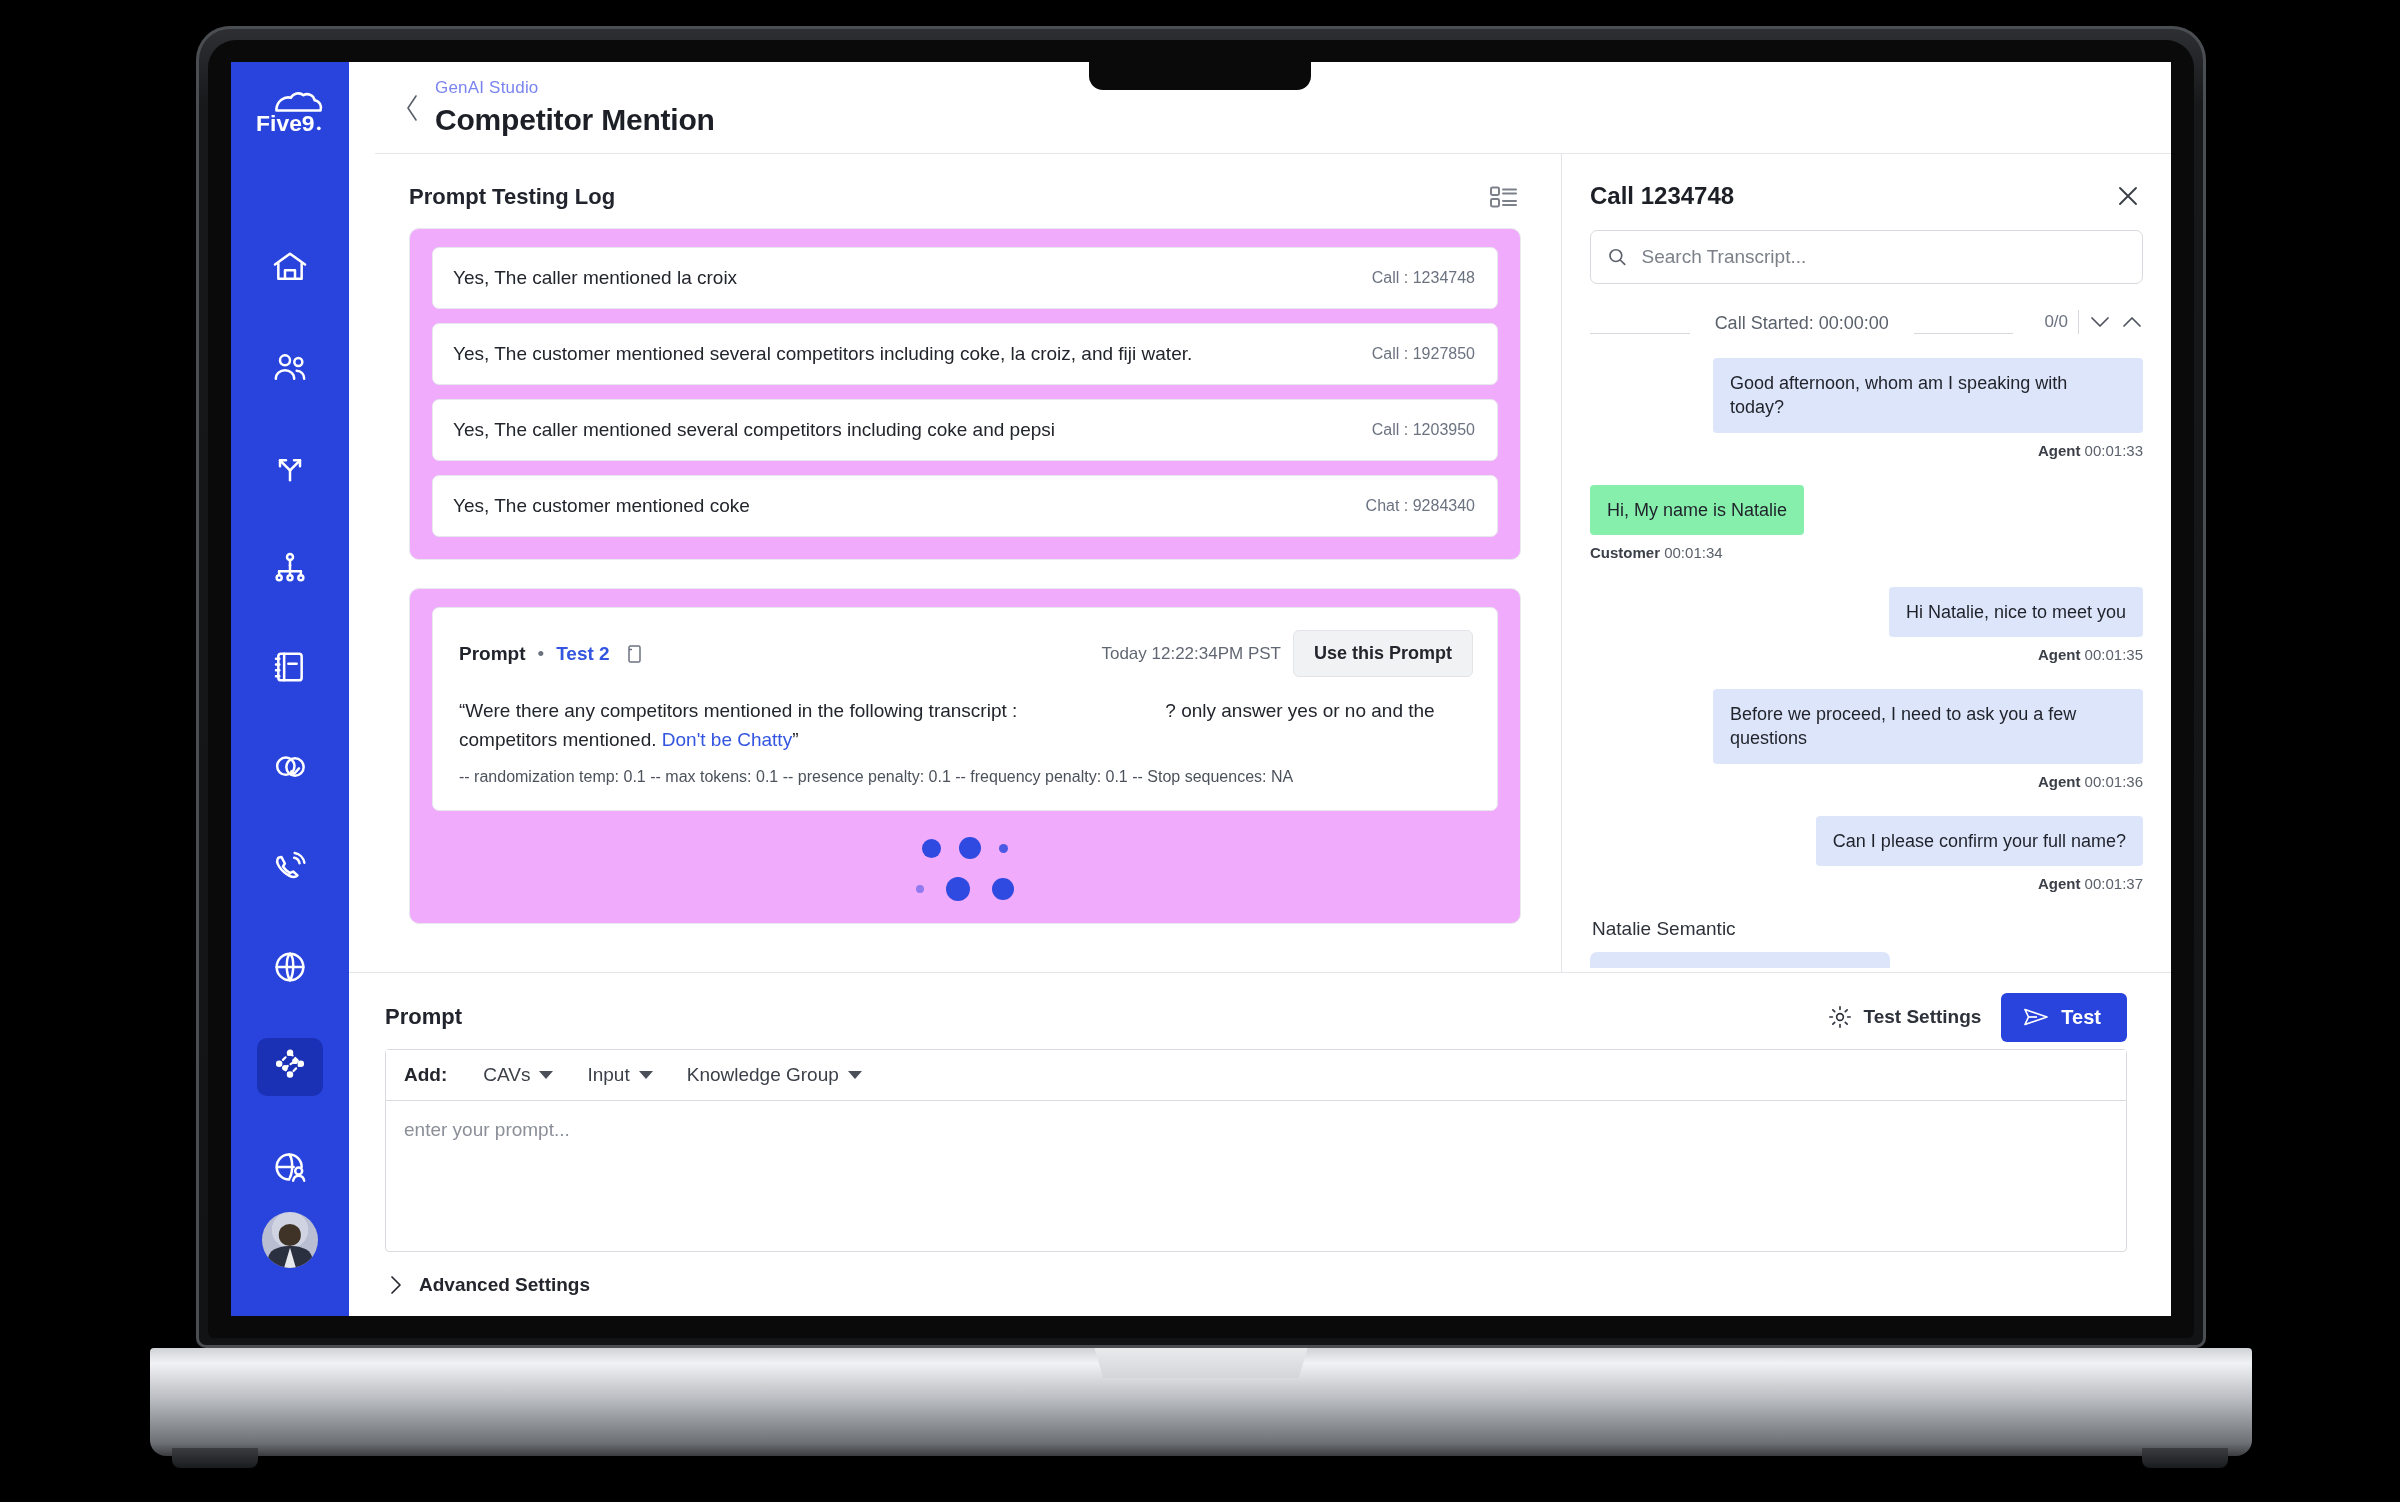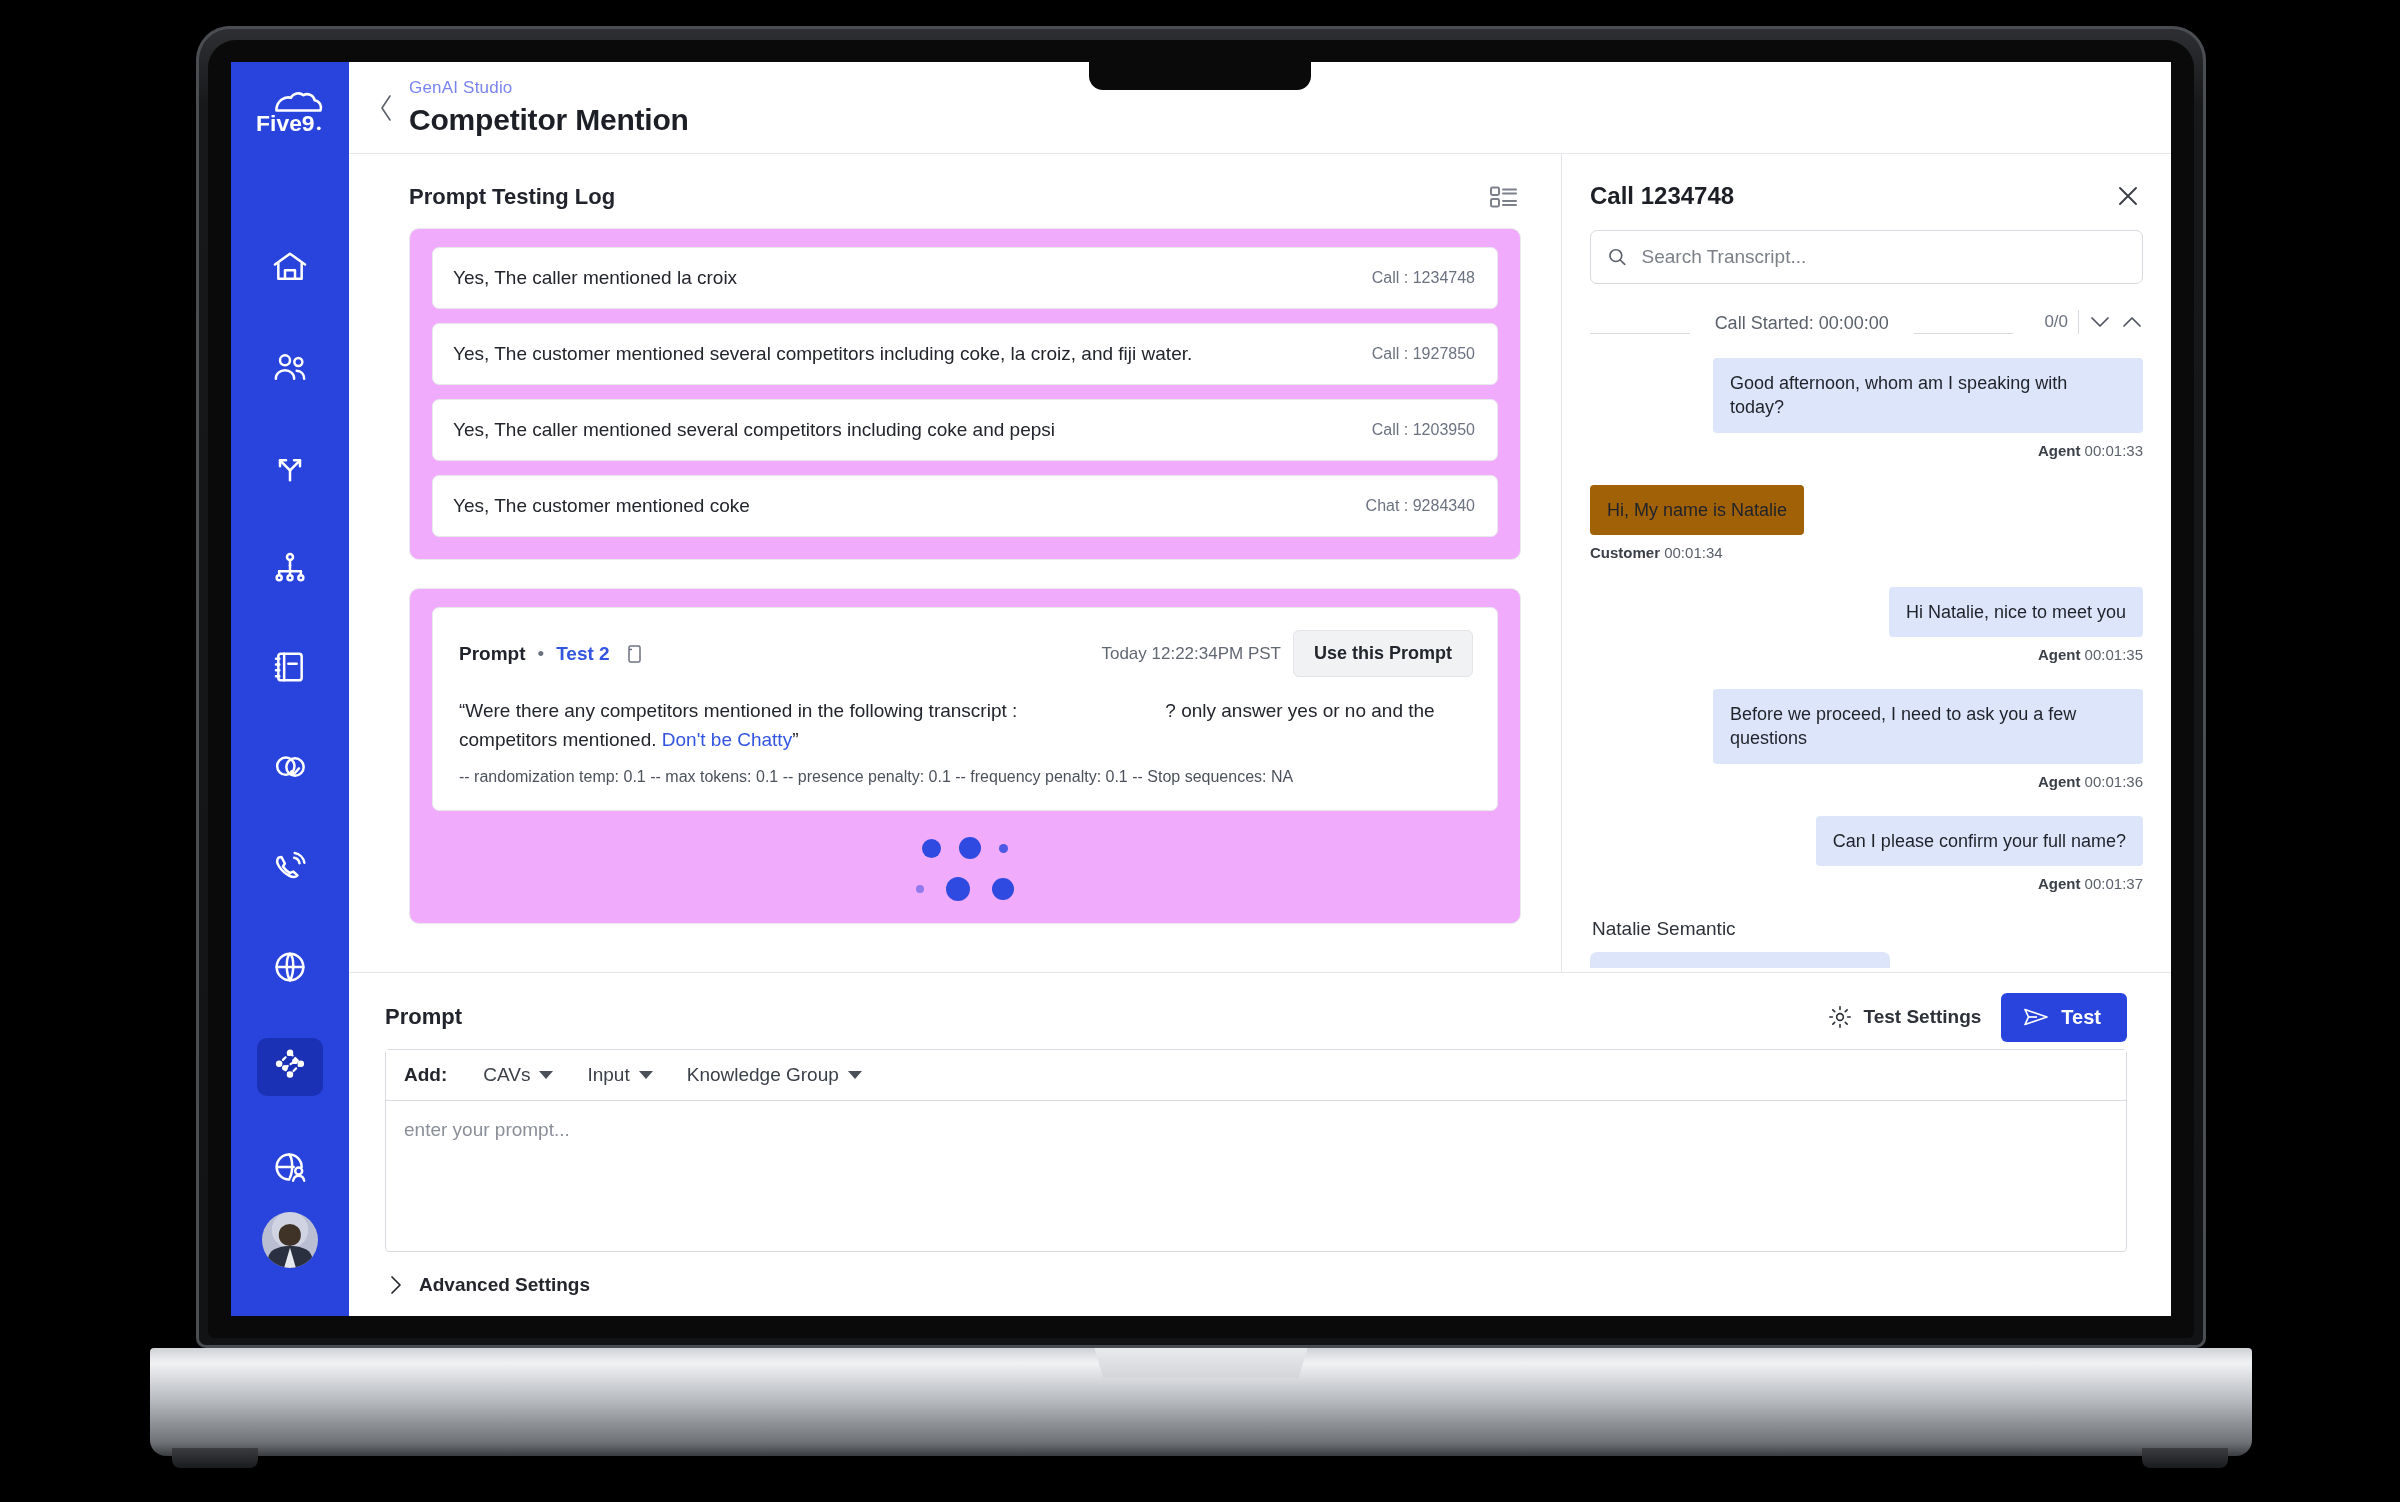--- a/index.html
+++ b/index.html
@@ -88,21 +88,21 @@
   .avatar .body { position:absolute; left:50%; bottom:-8%; transform:translateX(-50%);
      width:78%; height:48%; border-radius:46% 46% 0 0; background:#2b3040; }
   .avatar .shirt { position:absolute; left:50%; bottom:-8%; transform:translateX(-50%);
      width:26%; height:44%; background:#e7e9ef; clip-path: polygon(50% 0,100% 100%,0 100%); }
 
   
   .main { flex:1; display:flex; flex-direction:column; min-width:0; }
 
   .topbar {
     height: 92px; background:#fff; border-bottom:1px solid #e6e7eb;
-    display:flex; align-items:center; padding: 0 34px 0 22px; flex:0 0 92px;
+    display:flex; align-items:center; padding: 0 34px 0 22px; flex:0 0 92px;margin-left:26px;
   }
   .back-chevron { width:30px; height:46px; display:flex; align-items:center; justify-content:center;
                   color:#555a66; cursor:pointer; margin-right: 8px; }
   .titleblock { display:flex; flex-direction:column; justify-content:center; line-height:1.1; }
   .crumb { font-size:17px; color:#7a84ef; letter-spacing:.2px; margin-bottom:5px; }
   .page-title { font-size:30px; font-weight:700; color:#1d1f26; letter-spacing:-.2px; }
 
   .body-area { flex:1; display:flex; min-height:0;margin-left:24px; }
 
   
@@ -227,21 +227,21 @@
 
   .transcript { flex:1; overflow:hidden; padding: 18px 28px 0 28px; }
   .msg { display:flex; flex-direction:column; margin-bottom: 26px; }
   .msg.agent { align-items:flex-end; }
   .msg.customer { align-items:flex-start; }
   .bubble {
     border-radius:4px; padding: 13px 17px; font-size:18px; color:#1f222a;
     max-width: 430px; line-height:1.35;
   }
   .msg.agent .bubble { background:#dde5fa; }
-  .msg.customer .bubble { background:#a16207; }
+  .msg.customer .bubble { background:#86efac; }
   .msg-meta { margin-top:9px; font-size:15px; color:#5b616b; }
   .msg-meta b { font-weight:700; color:#3a3f48; }
   .speaker-name { font-size:19px; color:#2d3139; margin: 4px 0 12px 2px; }
   .bubble-cut { background:#dde5fa; border-radius:7px 7px 0 0; height:16px; width: 300px; }
 </style>
 </head>
 <body>
 
 <div id="stage">
 

